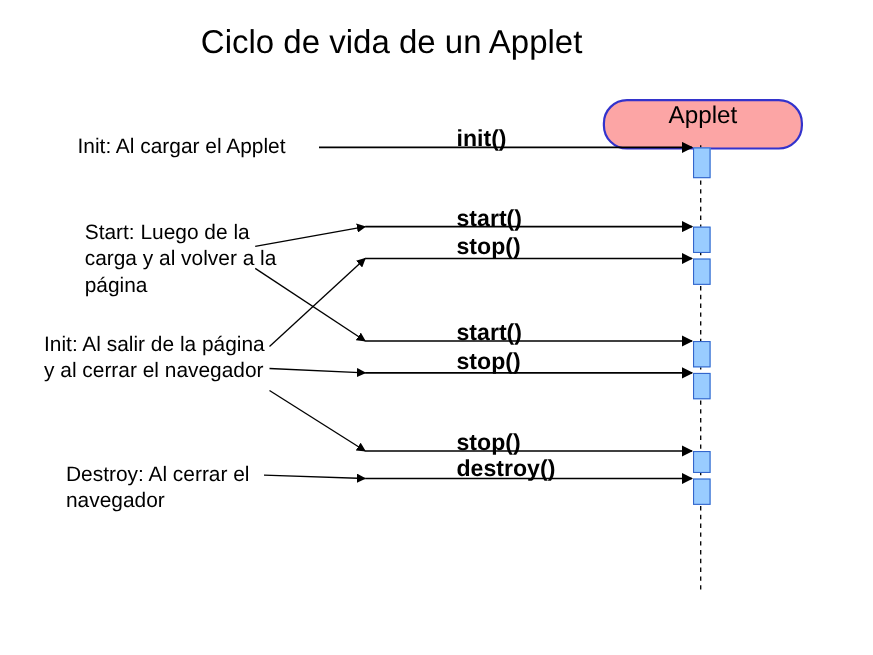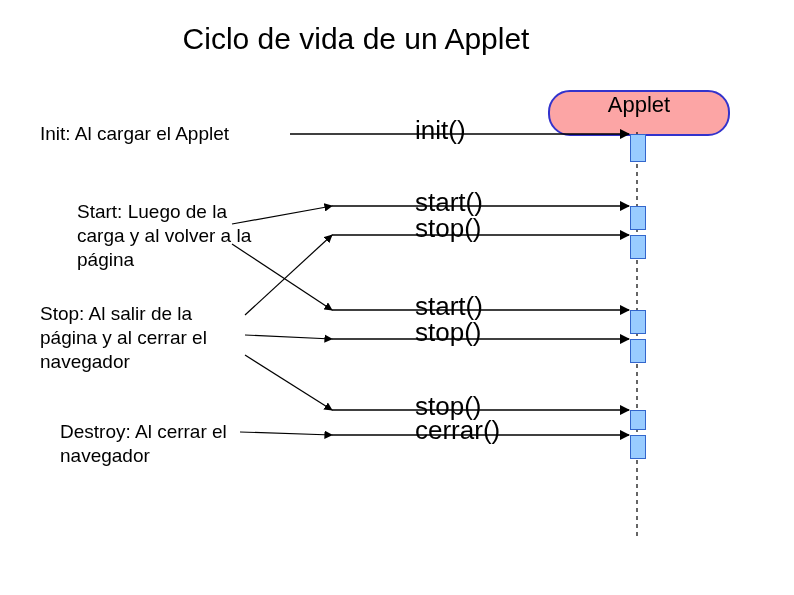--- a/index.html
+++ b/index.html
@@ -22,23 +22,23 @@
     font-size: 30px;
     font-weight: 400;
   }
   .desc {
     position: absolute;
     font-size: 19px;
     line-height: 1.25;
   }
   .msg {
     position: absolute;
-    font-size: 26px;
+    font-size: 21px;
     line-height: 1.25;
-    font-weight: 400;
+    font-weight: 700;
   }
   .applet-box {
     position: absolute;
     border: 2px solid #3333cc;
     background: #fca5a5;
     border-radius: 22px;
     font-size: 22px;
     display: flex;
     align-items: flex-start;
     justify-content: center;
@@ -101,30 +101,30 @@
 </svg>
 
 <div class="activation" style="left:630px; top:134px; height:26px;"></div>
 <div class="activation" style="left:630px; top:206px; height:22px;"></div>
 <div class="activation" style="left:630px; top:235px; height:22px;"></div>
 <div class="activation" style="left:630px; top:310px; height:22px;"></div>
 <div class="activation" style="left:630px; top:339px; height:22px;"></div>
 <div class="activation" style="left:630px; top:410px; height:18px;"></div>
 <div class="activation" style="left:630px; top:435px; height:22px;"></div>
 
-<div class="desc" style="left:40px; top:122px; width:250px;">Init: Al cargar el Applet</div>
+<div class="desc" style="left:40px; top:122px; width:250px;text-align:center;">Init: Al cargar el Applet</div>
 
 <div class="desc" style="left:40px; top:200px; width:200px;margin-left:37px;">Start: Luego de la carga y al volver a la página</div>
 
-<div class="desc" style="left:40px; top:302px; width:210px;">Stop: Al salir de la página y al cerrar el navegador</div>
+<div class="desc" style="left:40px; top:302px; width:210px;">Init: Al salir de la página y al cerrar el navegador</div>
 
 <div class="desc" style="left:40px; top:420px; width:210px;margin-left:20px;">Destroy: Al cerrar el navegador</div>
 
 <div class="msg" style="left:415px; top:114px;">init()</div>
 
 <div class="msg" style="left:415px; top:186px;">start()</div>
 <div class="msg" style="left:415px; top:212px;">stop()</div>
 
 <div class="msg" style="left:415px; top:290px;">start()</div>
 <div class="msg" style="left:415px; top:316px;">stop()</div>
 
 <div class="msg" style="left:415px; top:390px;">stop()</div>
-<div class="msg" style="left:415px; top:414px;">cerrar()</div>
+<div class="msg" style="left:415px; top:414px;">destroy()</div>
 
 </body></html>

